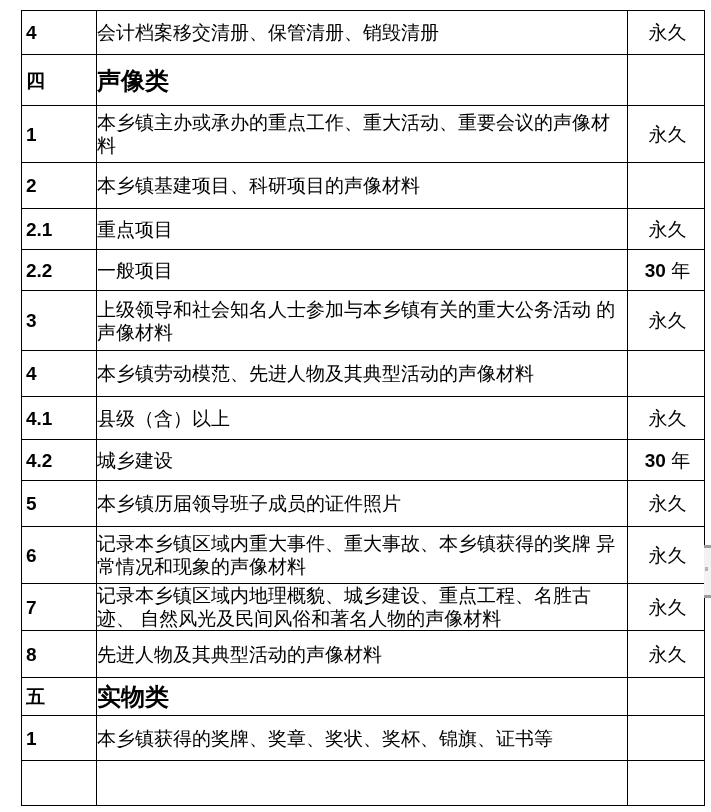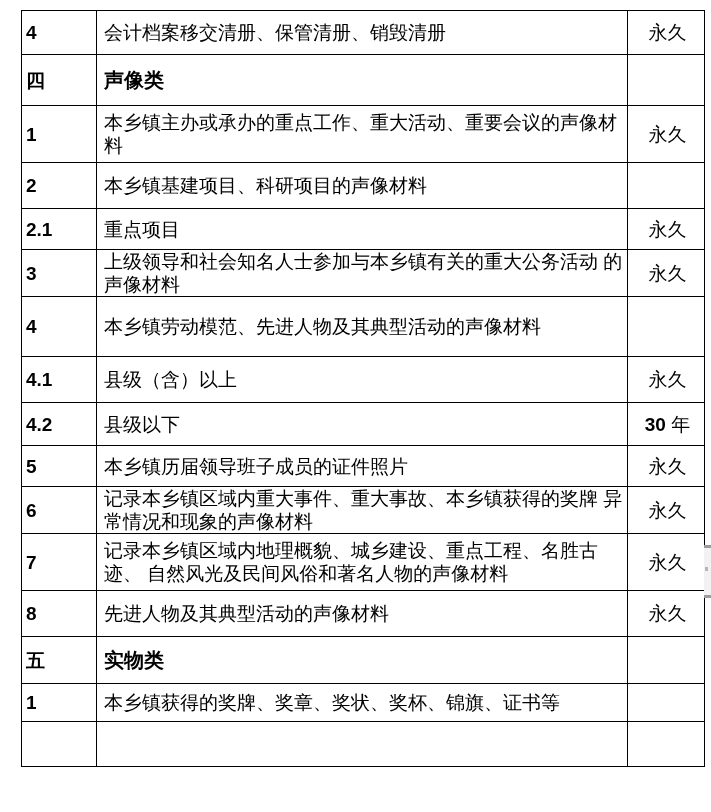--- a/index.html
+++ b/index.html
@@ -29,29 +29,29 @@
     overflow: hidden;
   }
   td.c-no {
     width: 75px;
     padding-left: 4px;
     font-weight: bold;
     font-size: 19px;
   }
   td.c-content {
     width: 531px;
-    padding-left: 7px;
+    padding-left: 0;
     padding-right: 1px;
   }
   td.c-period {
     width: 77px;
     padding-left: 3px;
     text-align: center;
   }
-  tr.cat td.c-content { font-weight: bold; font-size: 20px; margin-left: 40px; }
+  tr.cat td.c-content { font-weight: bold; font-size: 24px; margin-left: 40px; }
   td.c-period b, td.c-period strong { font-weight: bold; }
 
   
   tr:nth-child(1)  { height: 44px; }
   tr:nth-child(2)  { height: 51px; }
   tr:nth-child(3)  { height: 57px; }
   tr:nth-child(4)  { height: 46px; }
   tr:nth-child(5)  { height: 41px; }
   tr:nth-child(6)  { height: 41px; }
   tr:nth-child(7)  { height: 60px; }
@@ -125,20 +125,25 @@
         <td class="c-content">本乡镇基建项目、科研项目的声像材料</td>
         <td class="c-period"></td>
       </tr>
 
       <tr>
         <td class="c-no">2.1</td>
         <td class="c-content">重点项目</td>
         <td class="c-period">永久</td>
       </tr>
 
+      <tr>
+        <td class="c-no">2.2</td>
+        <td class="c-content">一般项目</td>
+        <td class="c-period"><b>30</b> 年</td>
+      </tr>
 
       <tr>
         <td class="c-no">3</td>
         <td class="c-content">上级领导和社会知名人士参加与本乡镇有关的重大公务活动 的声像材料</td>
         <td class="c-period">永久</td>
       </tr>
 
       <tr>
         <td class="c-no">4</td>
         <td class="c-content">本乡镇劳动模范、先进人物及其典型活动的声像材料</td>
@@ -146,21 +151,21 @@
       </tr>
 
       <tr>
         <td class="c-no">4.1</td>
         <td class="c-content">县级（含）以上</td>
         <td class="c-period">永久</td>
       </tr>
 
       <tr>
         <td class="c-no">4.2</td>
-        <td class="c-content">县级以下</td>
+        <td class="c-content">城乡建设</td>
         <td class="c-period"><b>30</b> 年</td>
       </tr>
 
       <tr>
         <td class="c-no">5</td>
         <td class="c-content">本乡镇历届领导班子成员的证件照片</td>
         <td class="c-period">永久</td>
       </tr>
 
       <tr>

